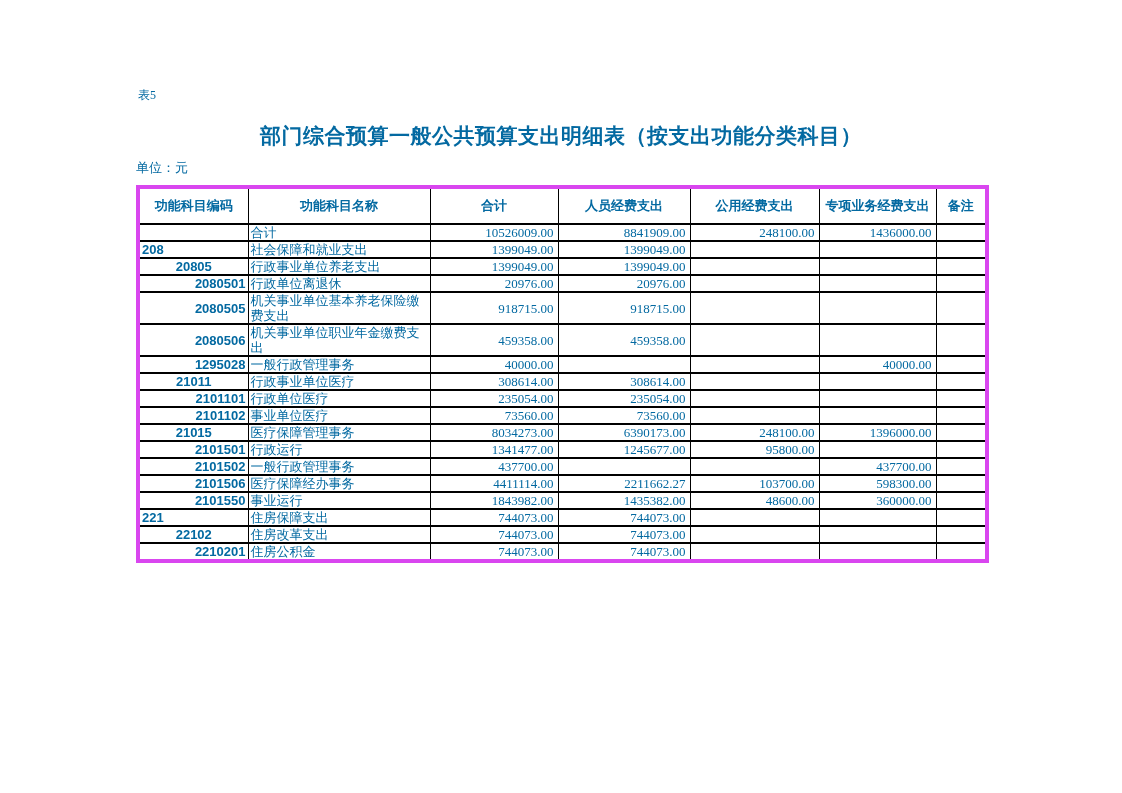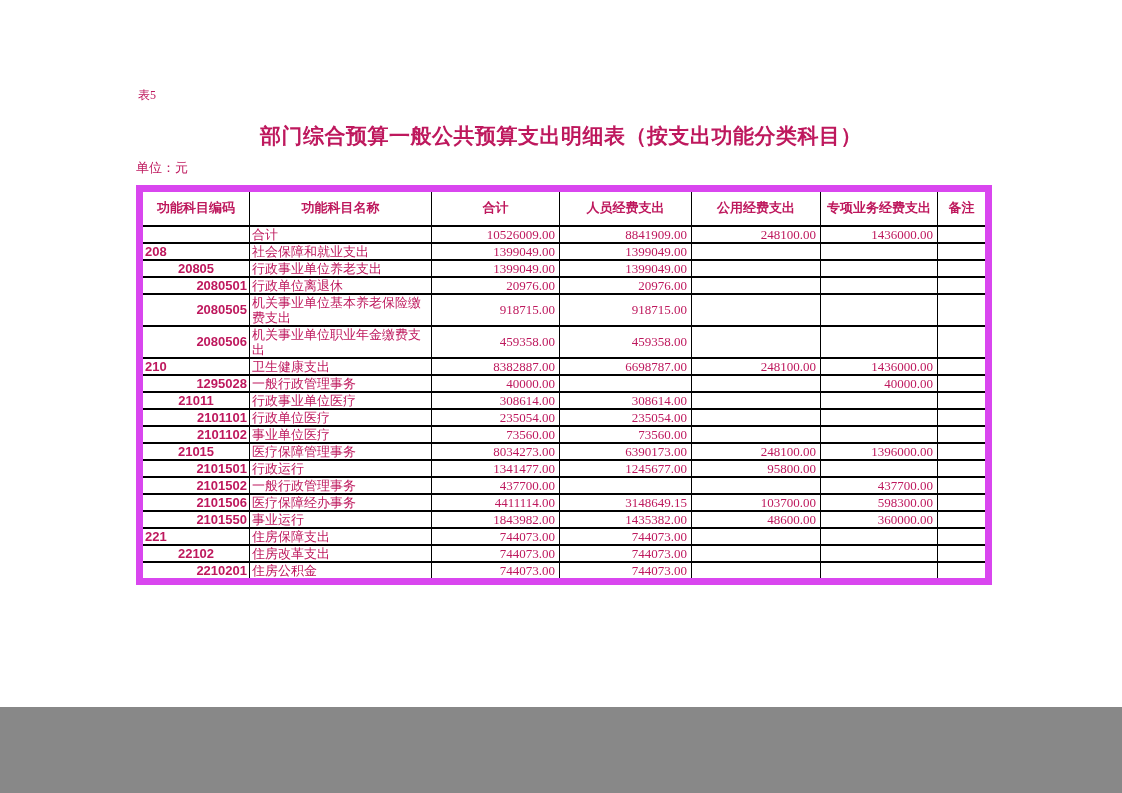--- a/index.html
+++ b/index.html
@@ -1,25 +1,25 @@
 <!DOCTYPE html>
 <html><head>
 <meta charset="utf-8">
 <style>
   * { margin: 0; padding: 0; box-sizing: border-box; }
   html, body { background: #888; }
   body { font-family: "Liberation Serif", "DejaVu Serif", serif; }
   .page {
     position: relative;
     width: 1122px;
-    height: 707px;
+    height: 793px;
     background: #ffffff;
     margin: 0 auto;
     overflow: hidden;
-    color: #be185d;
+    color: #0369a1;
   }
   .sheet-label {
     position: absolute;
     left: 138px;
     top: 87px;
     font-size: 12px;
   }
   .page-title {
     position: absolute;
     left: 0;
@@ -37,21 +37,21 @@
     width: 849px;
     font-size: 13px;
   }
   table.budget {
     position: absolute;
     left: 136px;
     top: 185px;
     width: 851px;
     border-collapse: collapse;
     table-layout: fixed;
-    border: 7px solid #d946ef;
+    border: 4px solid #d946ef;
   }
   table.budget th, table.budget td {
     border: 1px solid #000;
     border-top: 2px solid #000;
     border-bottom: 2px solid #000;
     overflow: hidden;
   }
   table.budget th {
     height: 37px;
     font-size: 13px;
@@ -160,29 +160,20 @@
         <tr>
           <td class="code lvl3">2080506</td>
           <td class="name">机关事业单位职业年金缴费支出</td>
           <td class="num">459358.00</td>
           <td class="num">459358.00</td>
           <td class="num"></td>
           <td class="num"></td>
           <td class="remark"></td>
         </tr>
         <tr>
-          <td class="code lvl1">210</td>
-          <td class="name">卫生健康支出</td>
-          <td class="num">8382887.00</td>
-          <td class="num">6698787.00</td>
-          <td class="num">248100.00</td>
-          <td class="num">1436000.00</td>
-          <td class="remark"></td>
-        </tr>
-        <tr>
           <td class="code lvl3">1295028</td>
           <td class="name">一般行政管理事务</td>
           <td class="num">40000.00</td>
           <td class="num"></td>
           <td class="num"></td>
           <td class="num">40000.00</td>
           <td class="remark"></td>
         </tr>
         <tr>
           <td class="code lvl2">21011</td>
@@ -235,21 +226,21 @@
           <td class="num">437700.00</td>
           <td class="num"></td>
           <td class="num"></td>
           <td class="num">437700.00</td>
           <td class="remark"></td>
         </tr>
         <tr>
           <td class="code lvl3">2101506</td>
           <td class="name">医疗保障经办事务</td>
           <td class="num">4411114.00</td>
-          <td class="num">3148649.15</td>
+          <td class="num">2211662.27</td>
           <td class="num">103700.00</td>
           <td class="num">598300.00</td>
           <td class="remark"></td>
         </tr>
         <tr>
           <td class="code lvl3">2101550</td>
           <td class="name">事业运行</td>
           <td class="num">1843982.00</td>
           <td class="num">1435382.00</td>
           <td class="num">48600.00</td>

